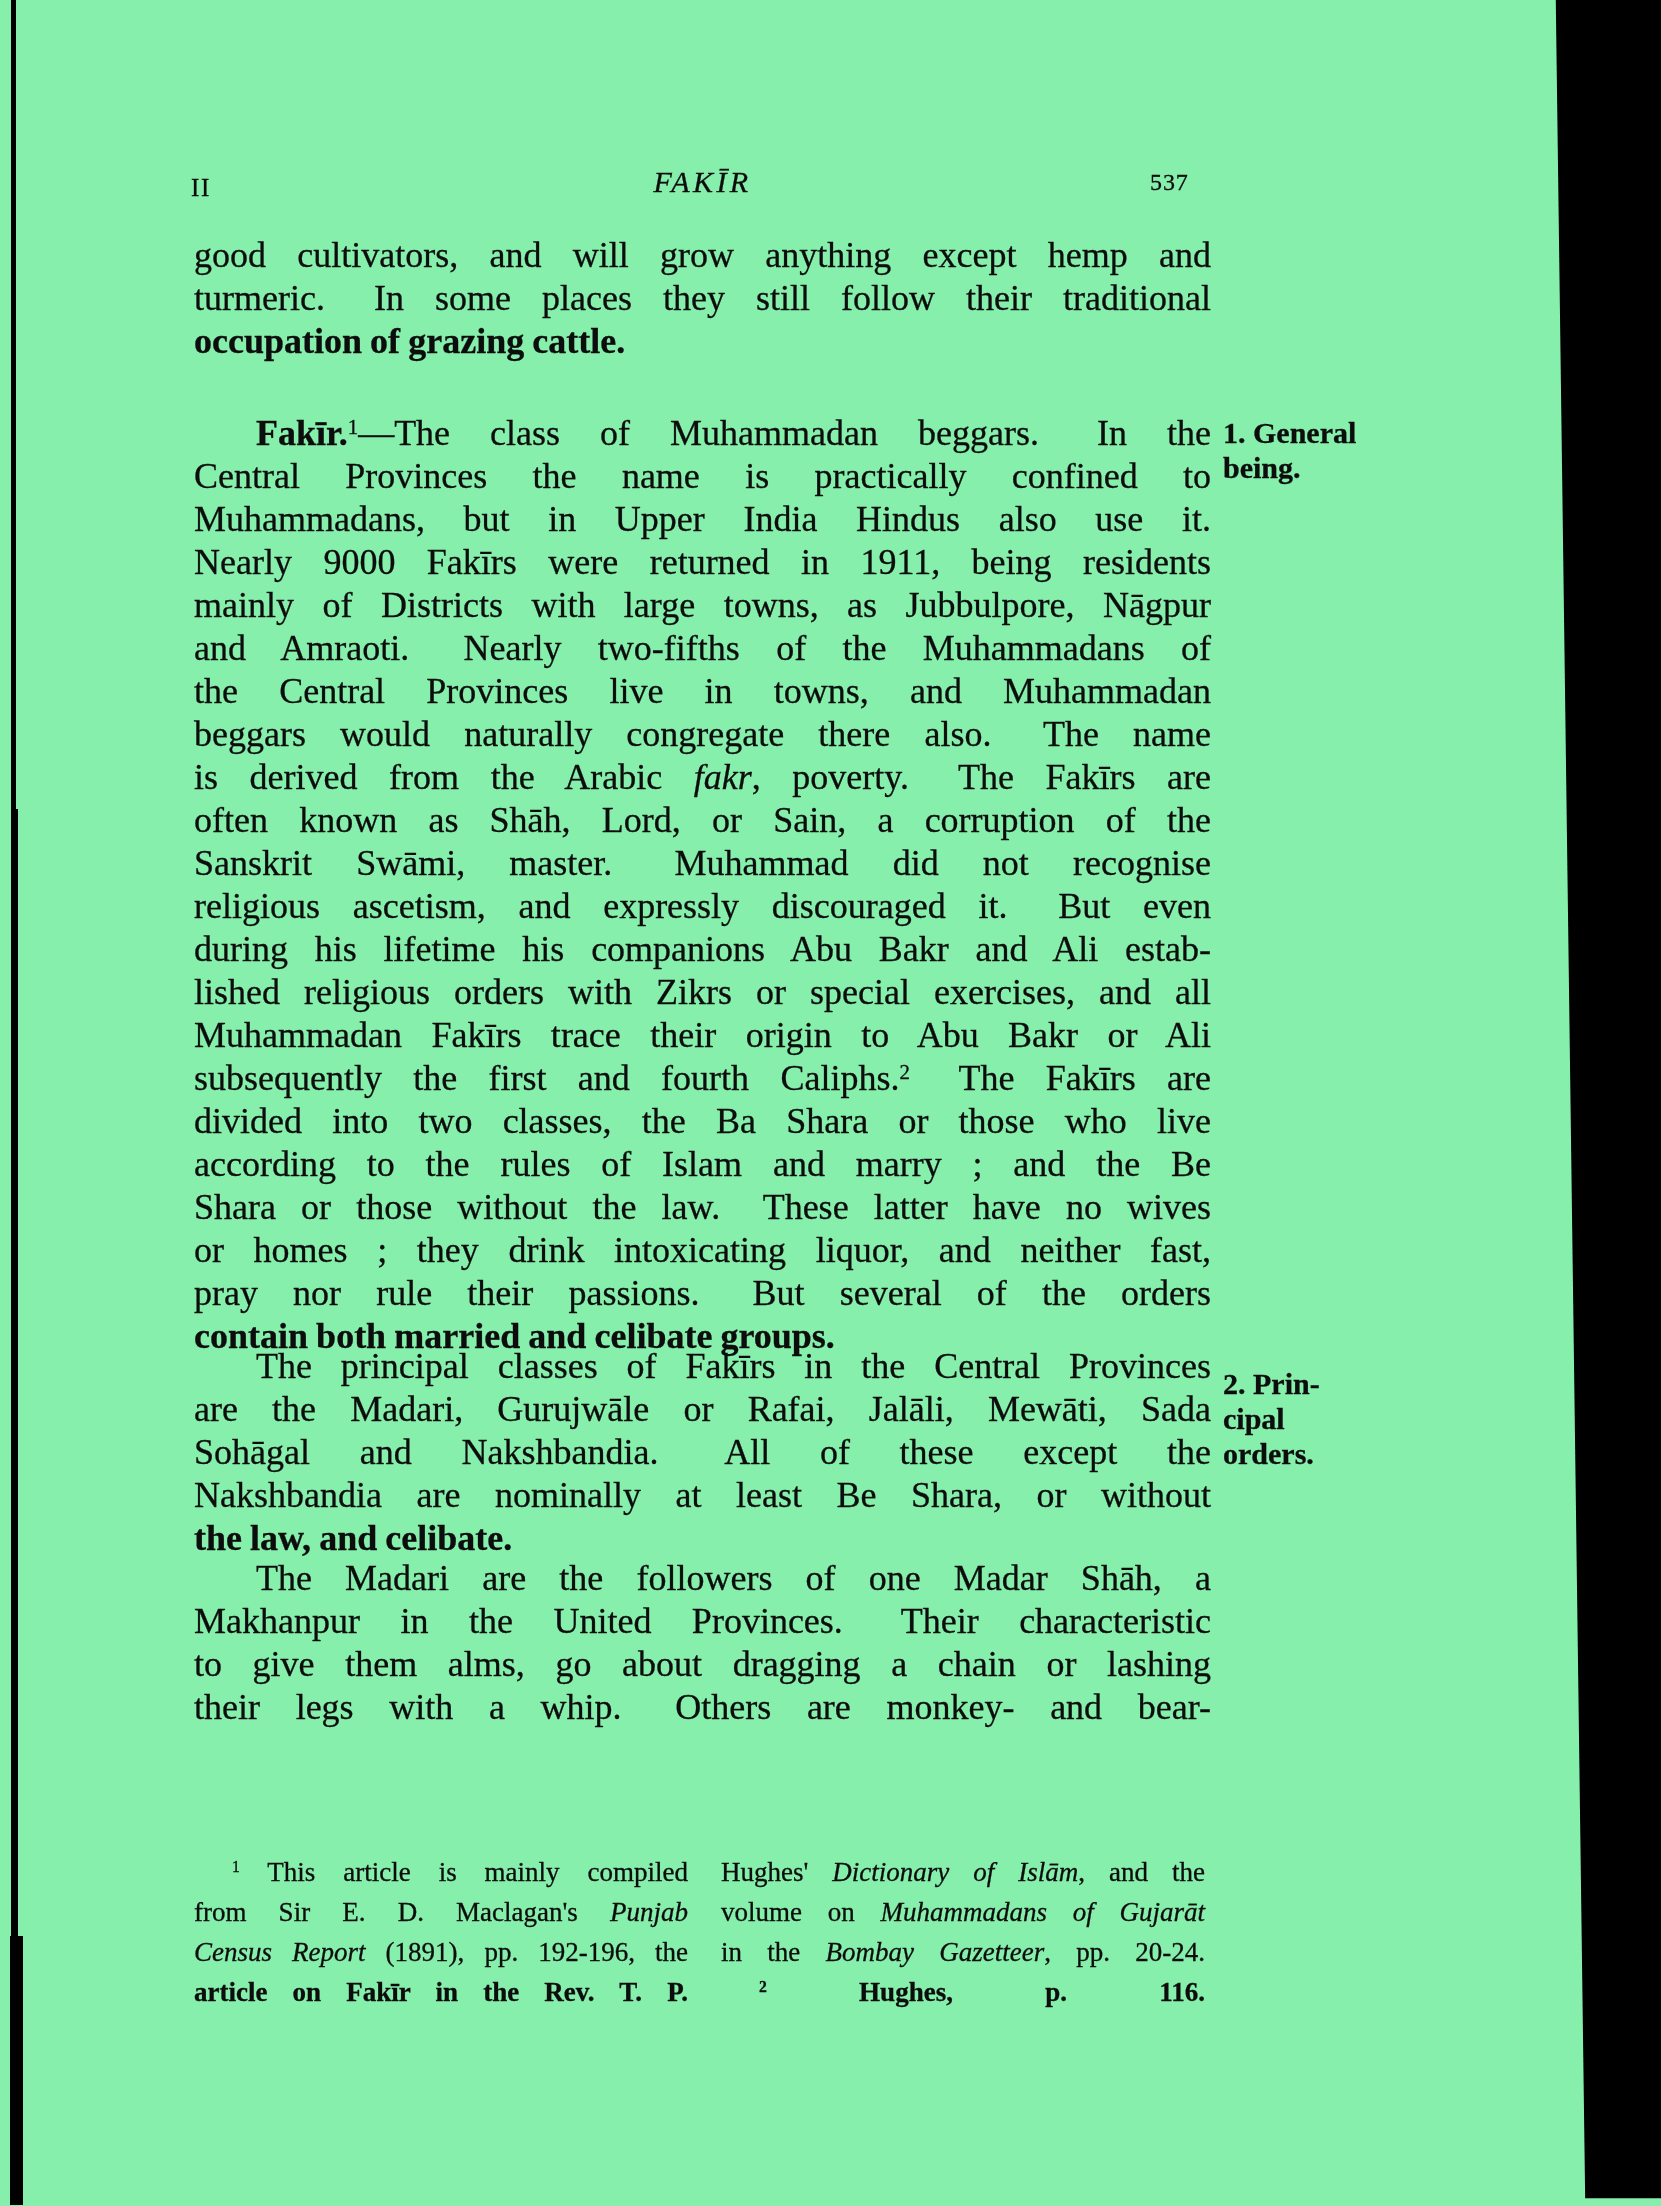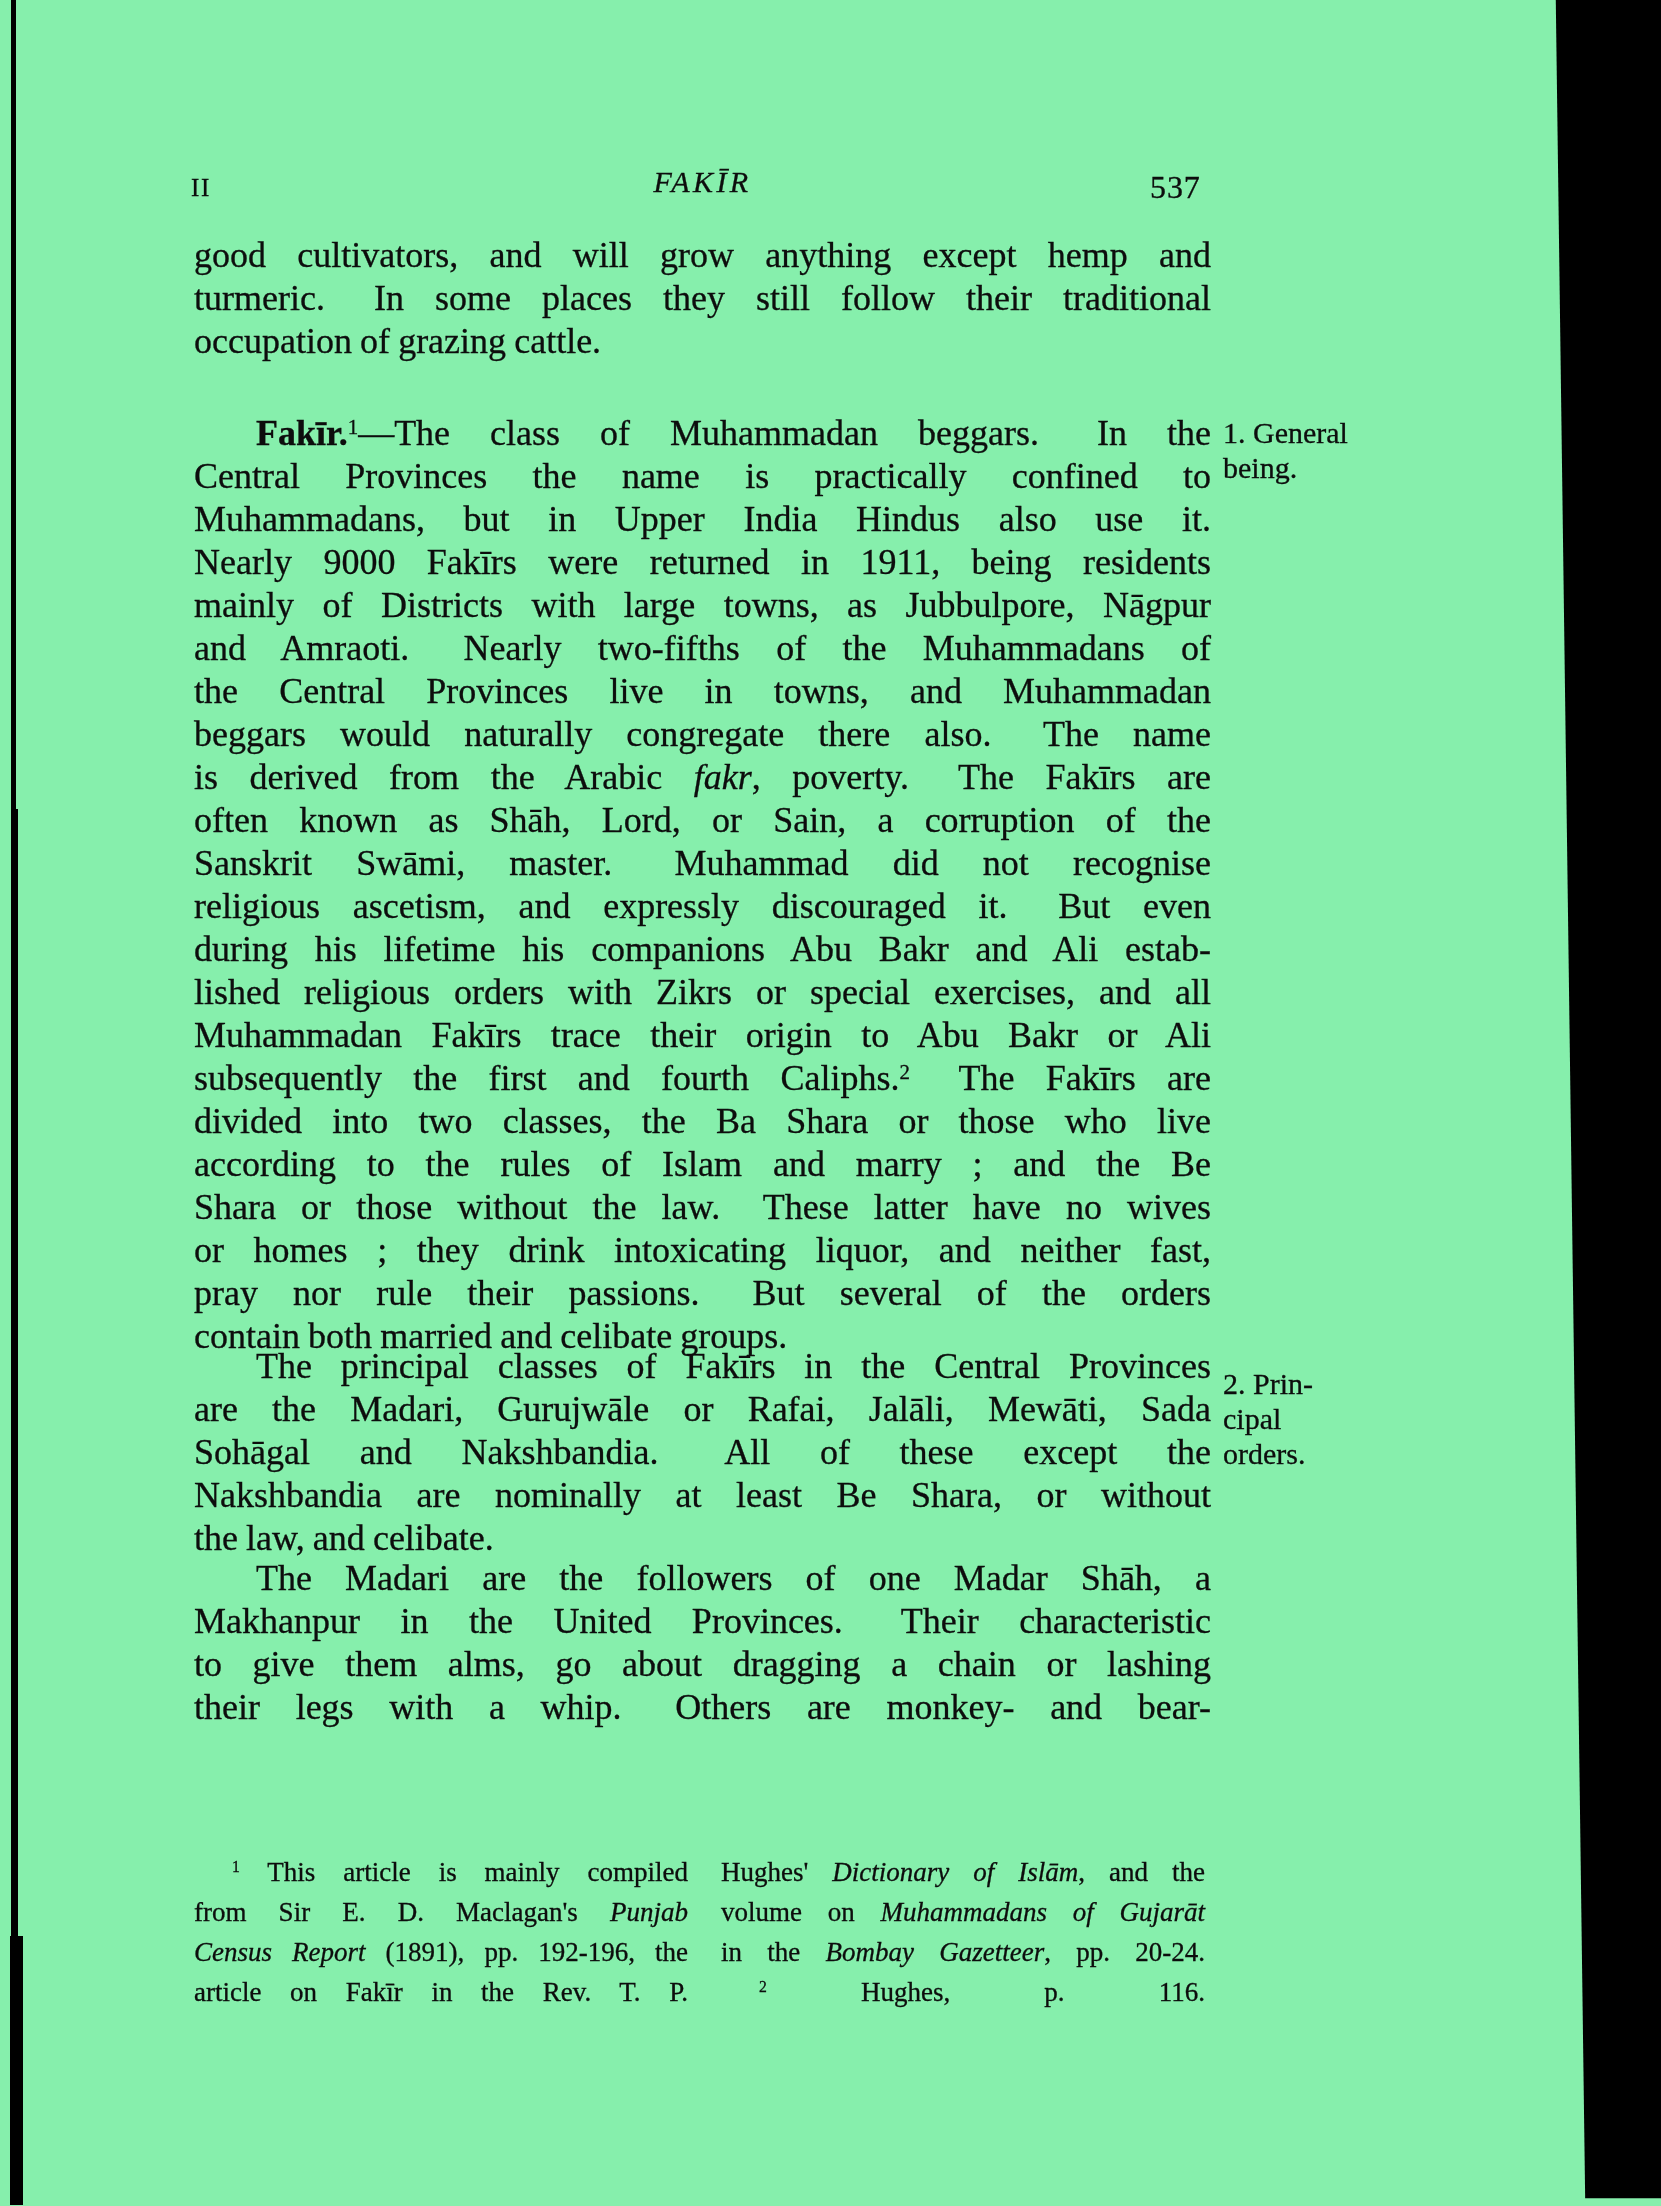--- a/index.html
+++ b/index.html
@@ -15,26 +15,26 @@
   
   .edge{position:absolute;background:#000;}
   .edge-right{
     position:absolute;left:1549px;top:0;width:113px;height:2207px;background:#000;
     clip-path:polygon(6% 0,100% 0,100% 99.6%,32% 99.6%);
   }
   
   .hdr{position:absolute;white-space:nowrap;}
   .h-numeral{left:191px;top:174px;font-size:25px;letter-spacing:1.7px;}
   .h-title{left:194px;top:165px;width:1017px;text-align:center;font-style:italic;font-size:30px;letter-spacing:3.4px;}
-  .h-page{left:1150px;top:169px;font-size:32px;letter-spacing:0.9px;}
+  .h-page{left:1150px;top:169px;font-size:24px;letter-spacing:0.9px;}
   
   .para{position:absolute;left:194px;width:1017px;font-size:36px;line-height:43px;word-spacing:-0.9px;}
   .para .line{text-align:justify;text-align-last:justify;}
   .para .line.ind{text-indent:62px;}
-  .line.last{text-align-last:left;}
+  .line.last{text-align-last:left;font-weight:bold;}
   .p1{top:234px;}
   .p2{top:412px;}
   .p3{top:1345px;}
   .p4{top:1557px;}
   
   .side{position:absolute;left:1223px;width:151px;font-size:30px;line-height:35px;}
   .side .line{text-align:left;text-align-last:left;}
   .side1{top:415px;}
   .side2{top:1366px;}
   

